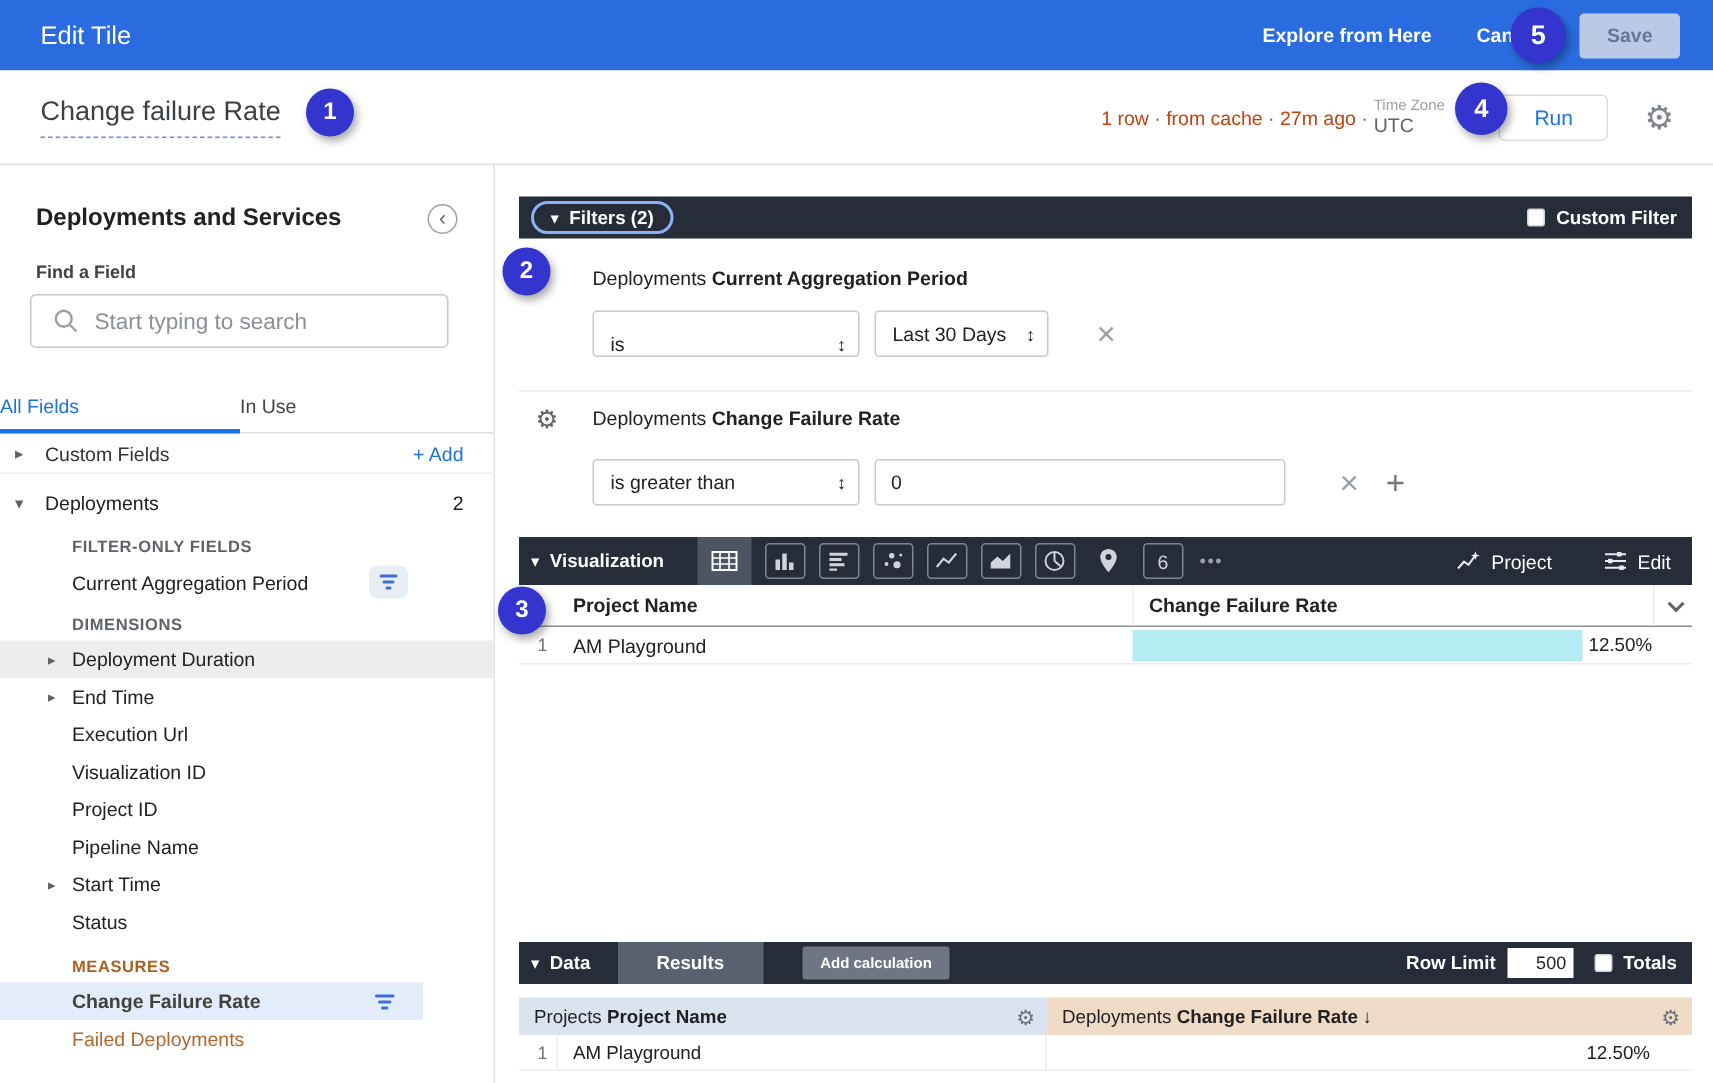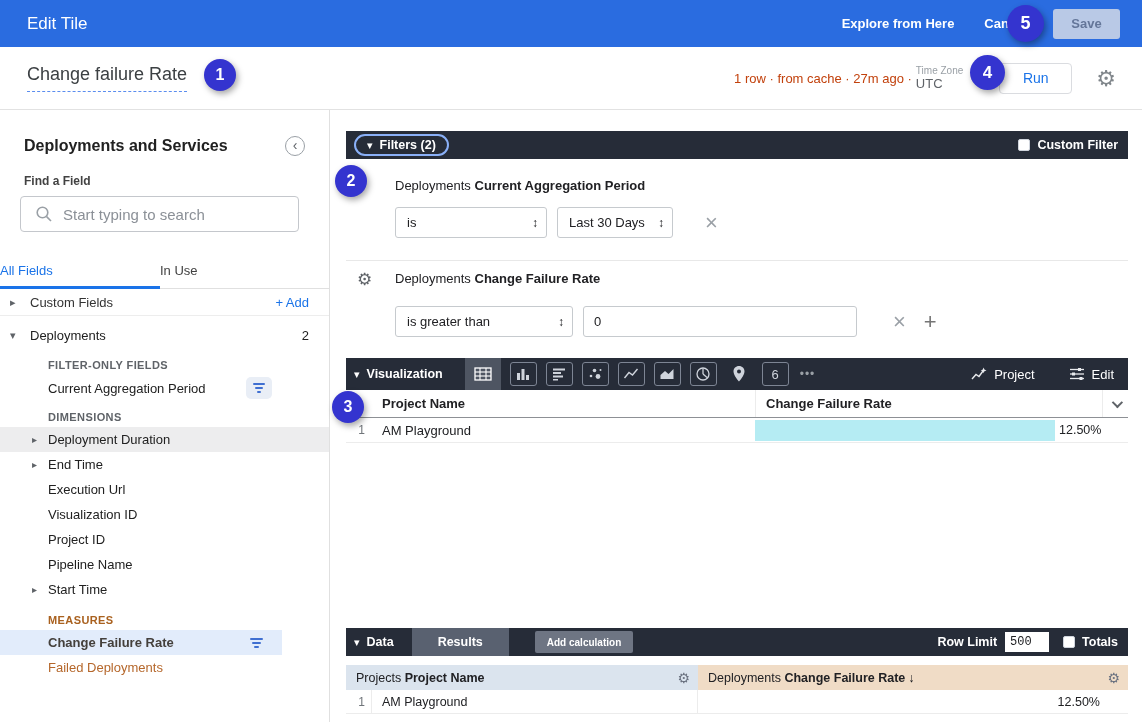--- a/index.html
+++ b/index.html
@@ -127,21 +127,21 @@
   .barval { font-size:12.5px; margin-left:4px; }
 
   
   .data-bar { top:518px; height:28px; padding:0 10px 0 8px; }
   .tab-results { height:28px; display:flex; align-items:center; padding:0 26px; background:#596170;
     font-size:12.5px; font-weight:700; margin-left:18px; cursor:pointer; }
   .btn-addcalc { height:22px; display:flex; align-items:center; padding:0 12px; background:#6e7583;
     border-radius:2px; font-size:10px; font-weight:700; margin-left:26px; cursor:pointer; }
   .rowlimit-label { font-size:12.5px; font-weight:700; margin-right:8px; }
   .rowlimit-input { width:44px; height:20px; border:none; font-size:12px; padding:0 5px;
-    font-family:Liberation Mono, monospace; color:#202124; margin-right:14px; }
+    font-family:Liberation Sans, sans-serif; color:#202124; margin-right:14px;text-align:right; }
 
   
   .res-table { position:absolute; top:555px; left:15px; width:782px; font-size:12.5px; }
   .rth { display:grid; grid-template-columns:352px 430px; height:25px; }
   .rth .hcell { display:flex; align-items:center; padding:0 8px 0 10px; font-weight:400; color:#212124; }
   .rth .hcell b { font-weight:700; }
   .rth .dim { background:#dbe4ee; }
   .rth .mea { background:#f0dcc6; }
   .rth .hgear { margin-left:auto; font-size:14px; color:#6b7280; cursor:pointer; }
   .rtr { display:grid; grid-template-columns:26px 326px 430px; height:24px; align-items:center;
@@ -241,20 +241,23 @@
     <div class="field-row">
       <span>Project ID</span>
     </div>
     <div class="field-row">
       <span>Pipeline Name</span>
     </div>
     <div class="field-row">
       <span class="mini-caret">▸</span>
       <span>Start Time</span>
     </div>
+    <div class="field-row">
+      <span>Status</span>
+    </div>
 
     <div class="cap measures">MEASURES</div>
     <div class="field-row sel-measure">
       <span>Change Failure Rate</span>
       <span class="funnel">
           <i></i>
           <i></i>
           <i></i>
         </span>
     </div>
@@ -273,21 +276,21 @@
     </div>
     <div class="spacer"></div>
     <span class="cbox"></span>
     <span class="cbox-label">Custom Filter</span>
   </div>
 
   <div class="flabel" style="top:68px; left:64px;">
     <span>Deployments</span>&nbsp;<b>Current Aggregation Period</b>
   </div>
   <div class="controls" style="top:97px; left:64px; gap:10px;">
-    <div class="selectbox" style="width:152px;">
+    <div class="selectbox" style="width:178px;align-items:flex-end;">
       <span>is</span>
       <span class="updown">↕</span>
     </div>
     <div class="selectbox" style="width:116px;">
       <span>Last 30 Days</span>
       <span class="updown">↕</span>
     </div>
     <span class="xicon" style="margin-left:22px;">×</span>
   </div>
 

